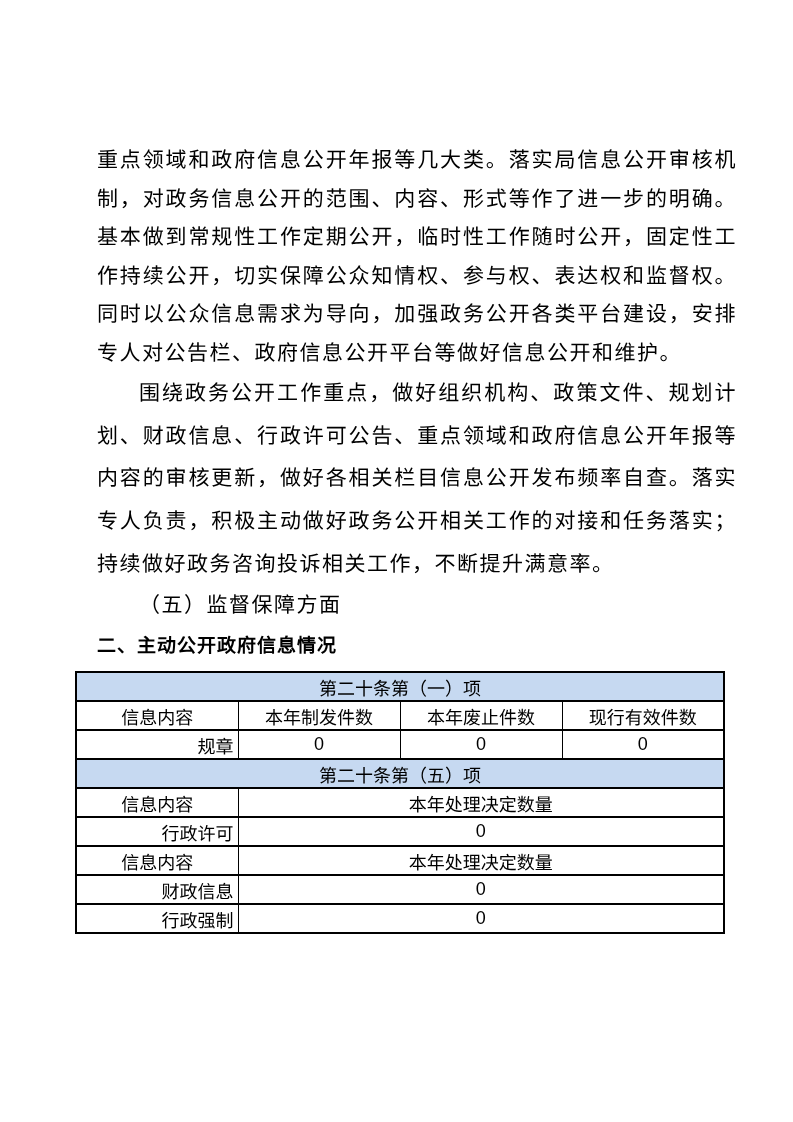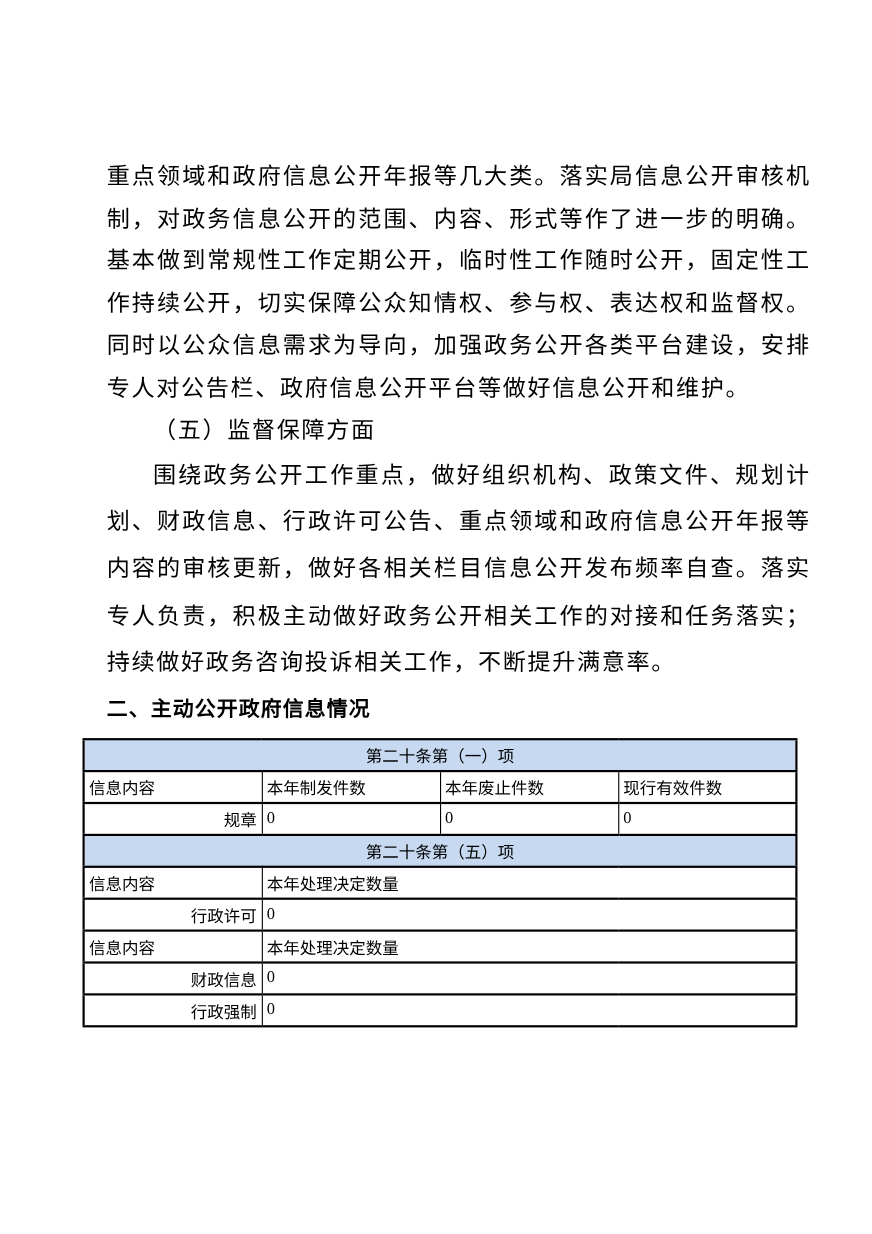--- a/index.html
+++ b/index.html
@@ -36,31 +36,32 @@
     font-weight: bold;
     font-size: 19px;
     line-height: 30px;
     letter-spacing: 1px;
     color: #000000;
   }
   table.info-table {
     border-collapse: collapse;
     table-layout: fixed;
     width: 650px;
-    font-size: 15px;
-    font-family: Liberation Serif, serif;
+    font-size: 18px;
+    font-family: Liberation Sans, sans-serif;
     border-radius: 19px;
   }
   table.info-table col { width: 25%; }
   table.info-table td {
     border: 1px solid #000;
     border-top-width: 2px;
     border-bottom-width: 2px;
     height: 27px;
     padding: 0 4px;
+    text-align: center;
     vertical-align: middle;
     overflow: hidden;
     white-space: nowrap;
   }
   table.info-table { border: 2px solid #000; }
   table.info-table td.band {
     background: var(--accent, #c6d9f1);
     text-align: center;
   }
   table.info-table td.row-label {
@@ -68,23 +69,23 @@
     padding-left: 6px;
   }
 </style>
 </head>
 <body>
 
 <div class="page">
 
   <p class="body-text">重点领域和政府信息公开年报等几大类。落实局信息公开审核机制，对政务信息公开的范围、内容、形式等作了进一步的明确。基本做到常规性工作定期公开，临时性工作随时公开，固定性工作持续公开，切实保障公众知情权、参与权、表达权和监督权。同时以公众信息需求为导向，加强政务公开各类平台建设，安排专人对公告栏、政府信息公开平台等做好信息公开和维护。</p>
 
+  <p class="body-text indent loose">围绕政务公开工作重点，做好组织机构、政策文件、规划计划、财政信息、行政许可公告、重点领域和政府信息公开年报等内容的审核更新，做好各相关栏目信息公开发布频率自查。落实专人负责，积极主动做好政务公开相关工作的对接和任务落实；持续做好政务咨询投诉相关工作，不断提升满意率。</p>
+
   <p class="body-text indent">（五）监督保障方面</p>
-
-  <p class="body-text indent loose">围绕政务公开工作重点，做好组织机构、政策文件、规划计划、财政信息、行政许可公告、重点领域和政府信息公开年报等内容的审核更新，做好各相关栏目信息公开发布频率自查。落实专人负责，积极主动做好政务公开相关工作的对接和任务落实；持续做好政务咨询投诉相关工作，不断提升满意率。</p>
 
   <h2 class="section-heading">二、主动公开政府信息情况</h2>
 
   <table class="info-table">
     <colgroup>
         <col>
         <col>
         <col>
         <col>
       </colgroup>

